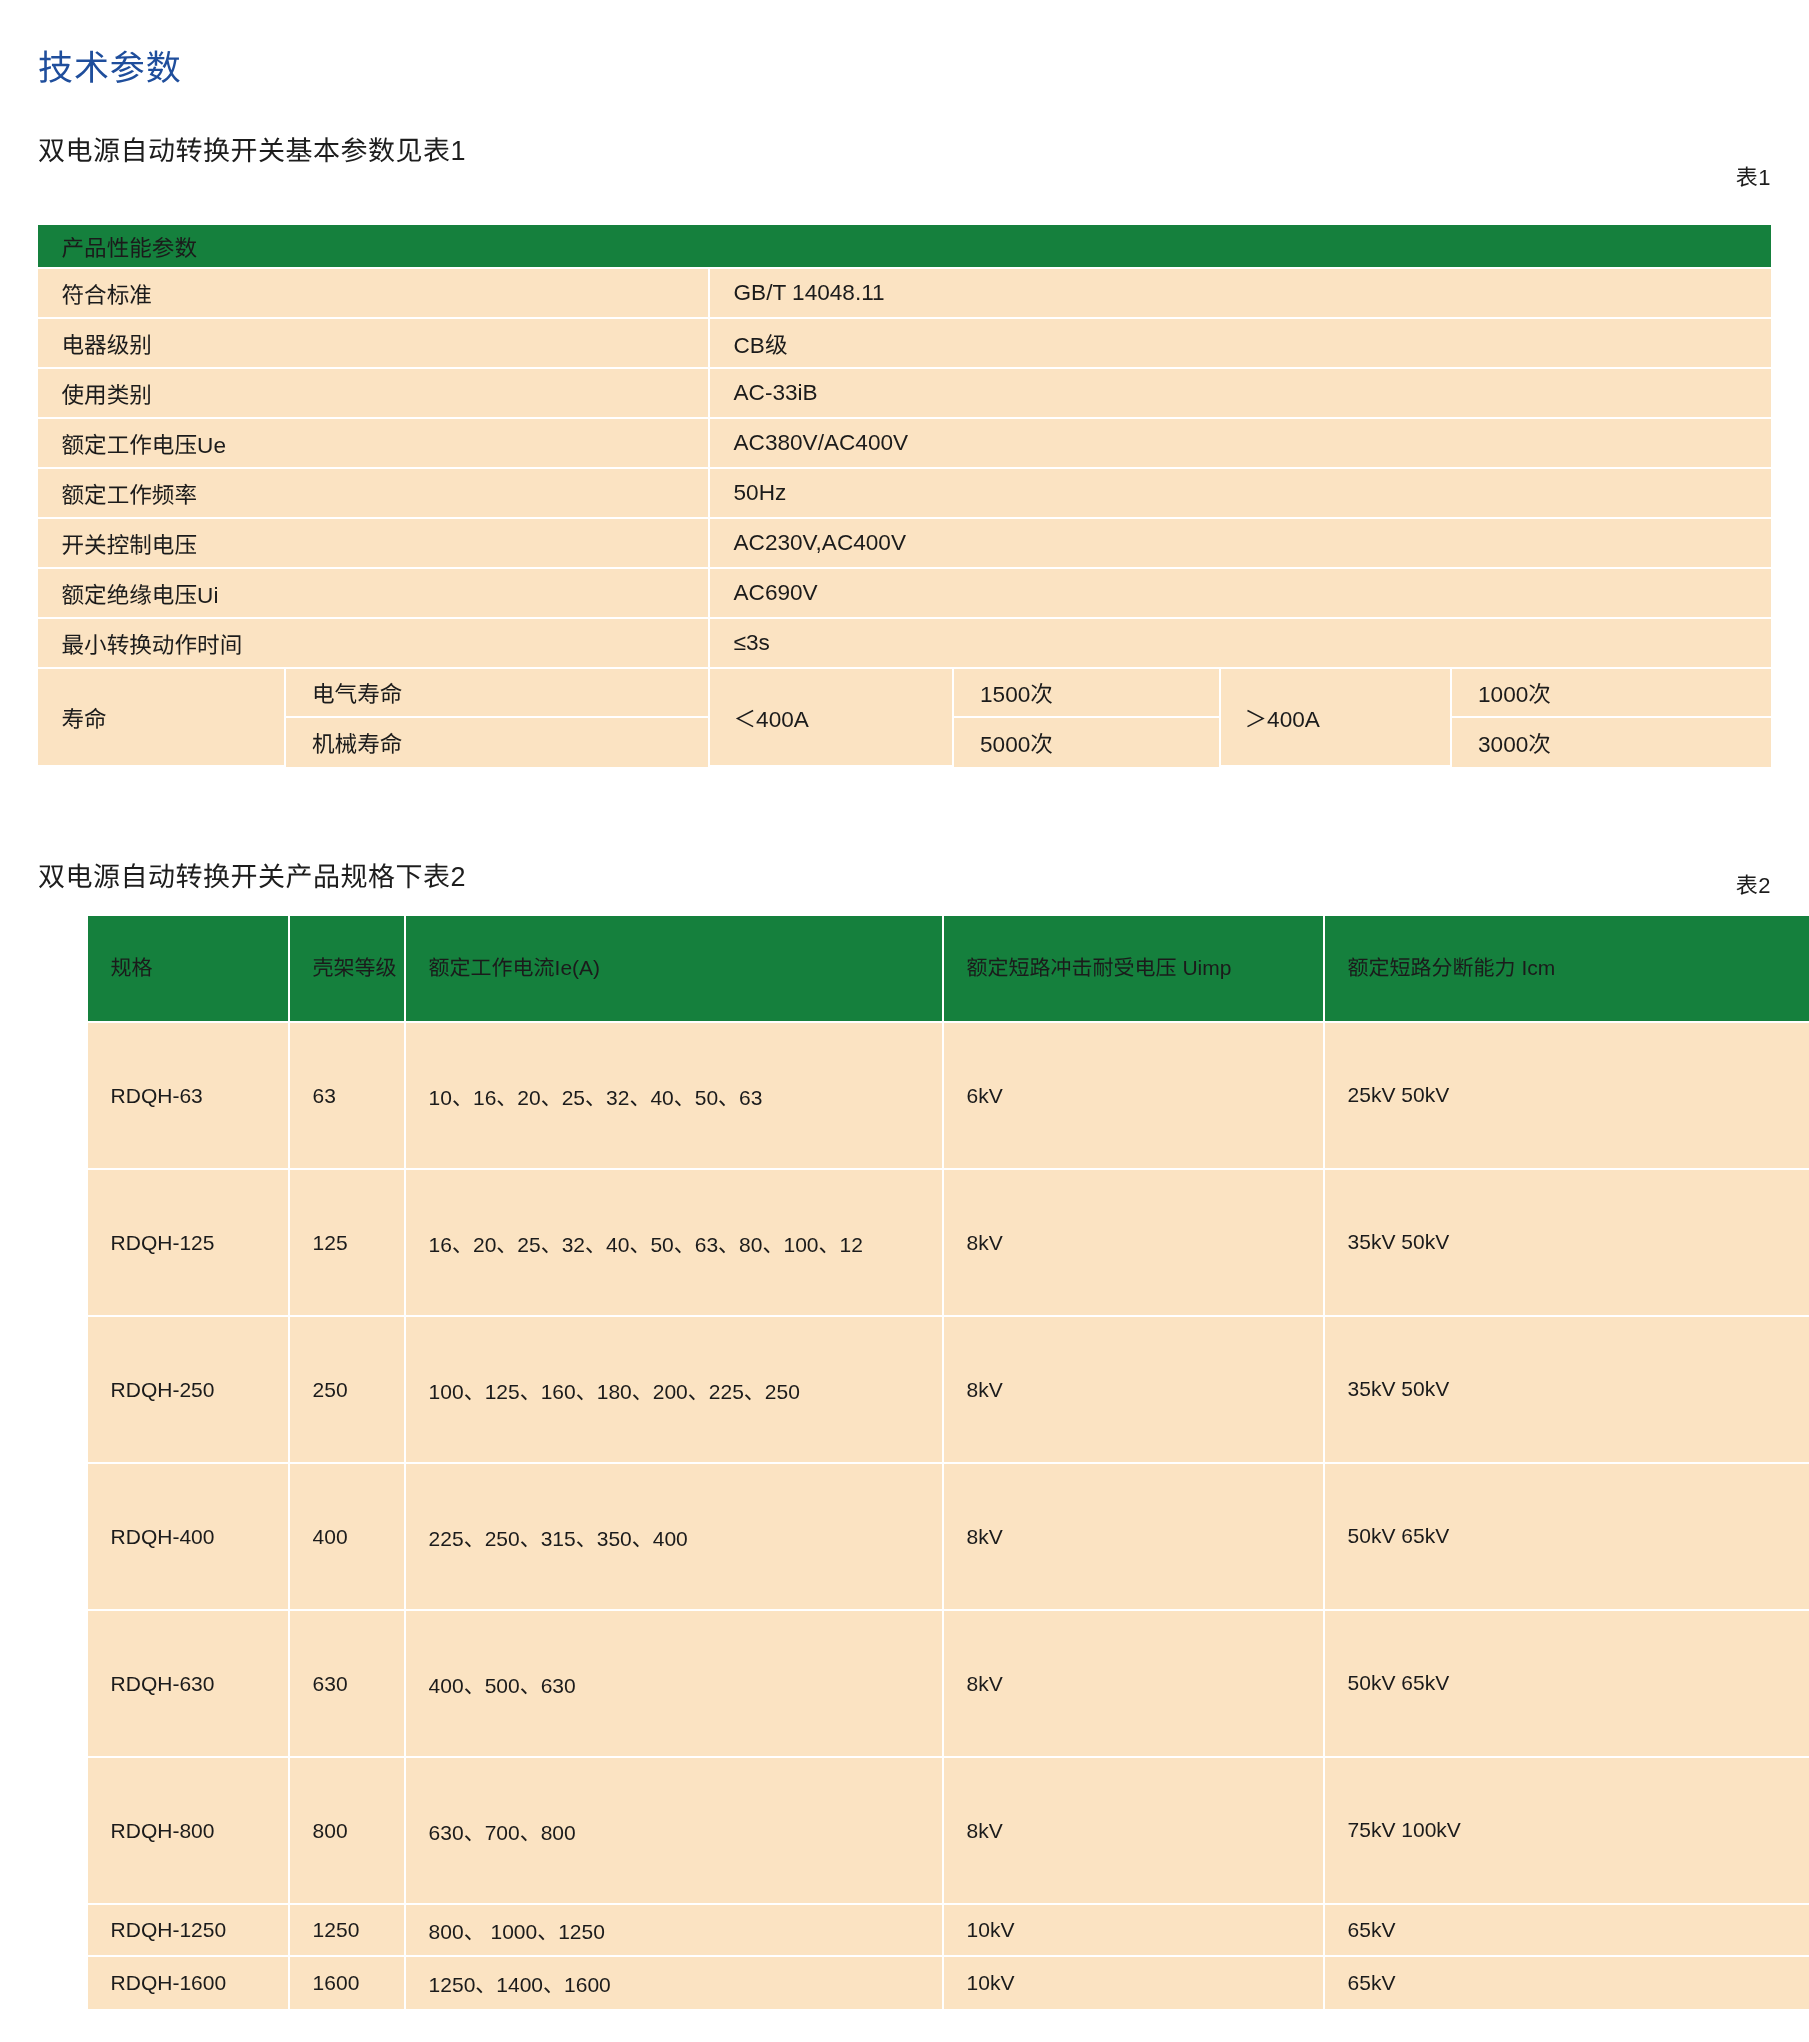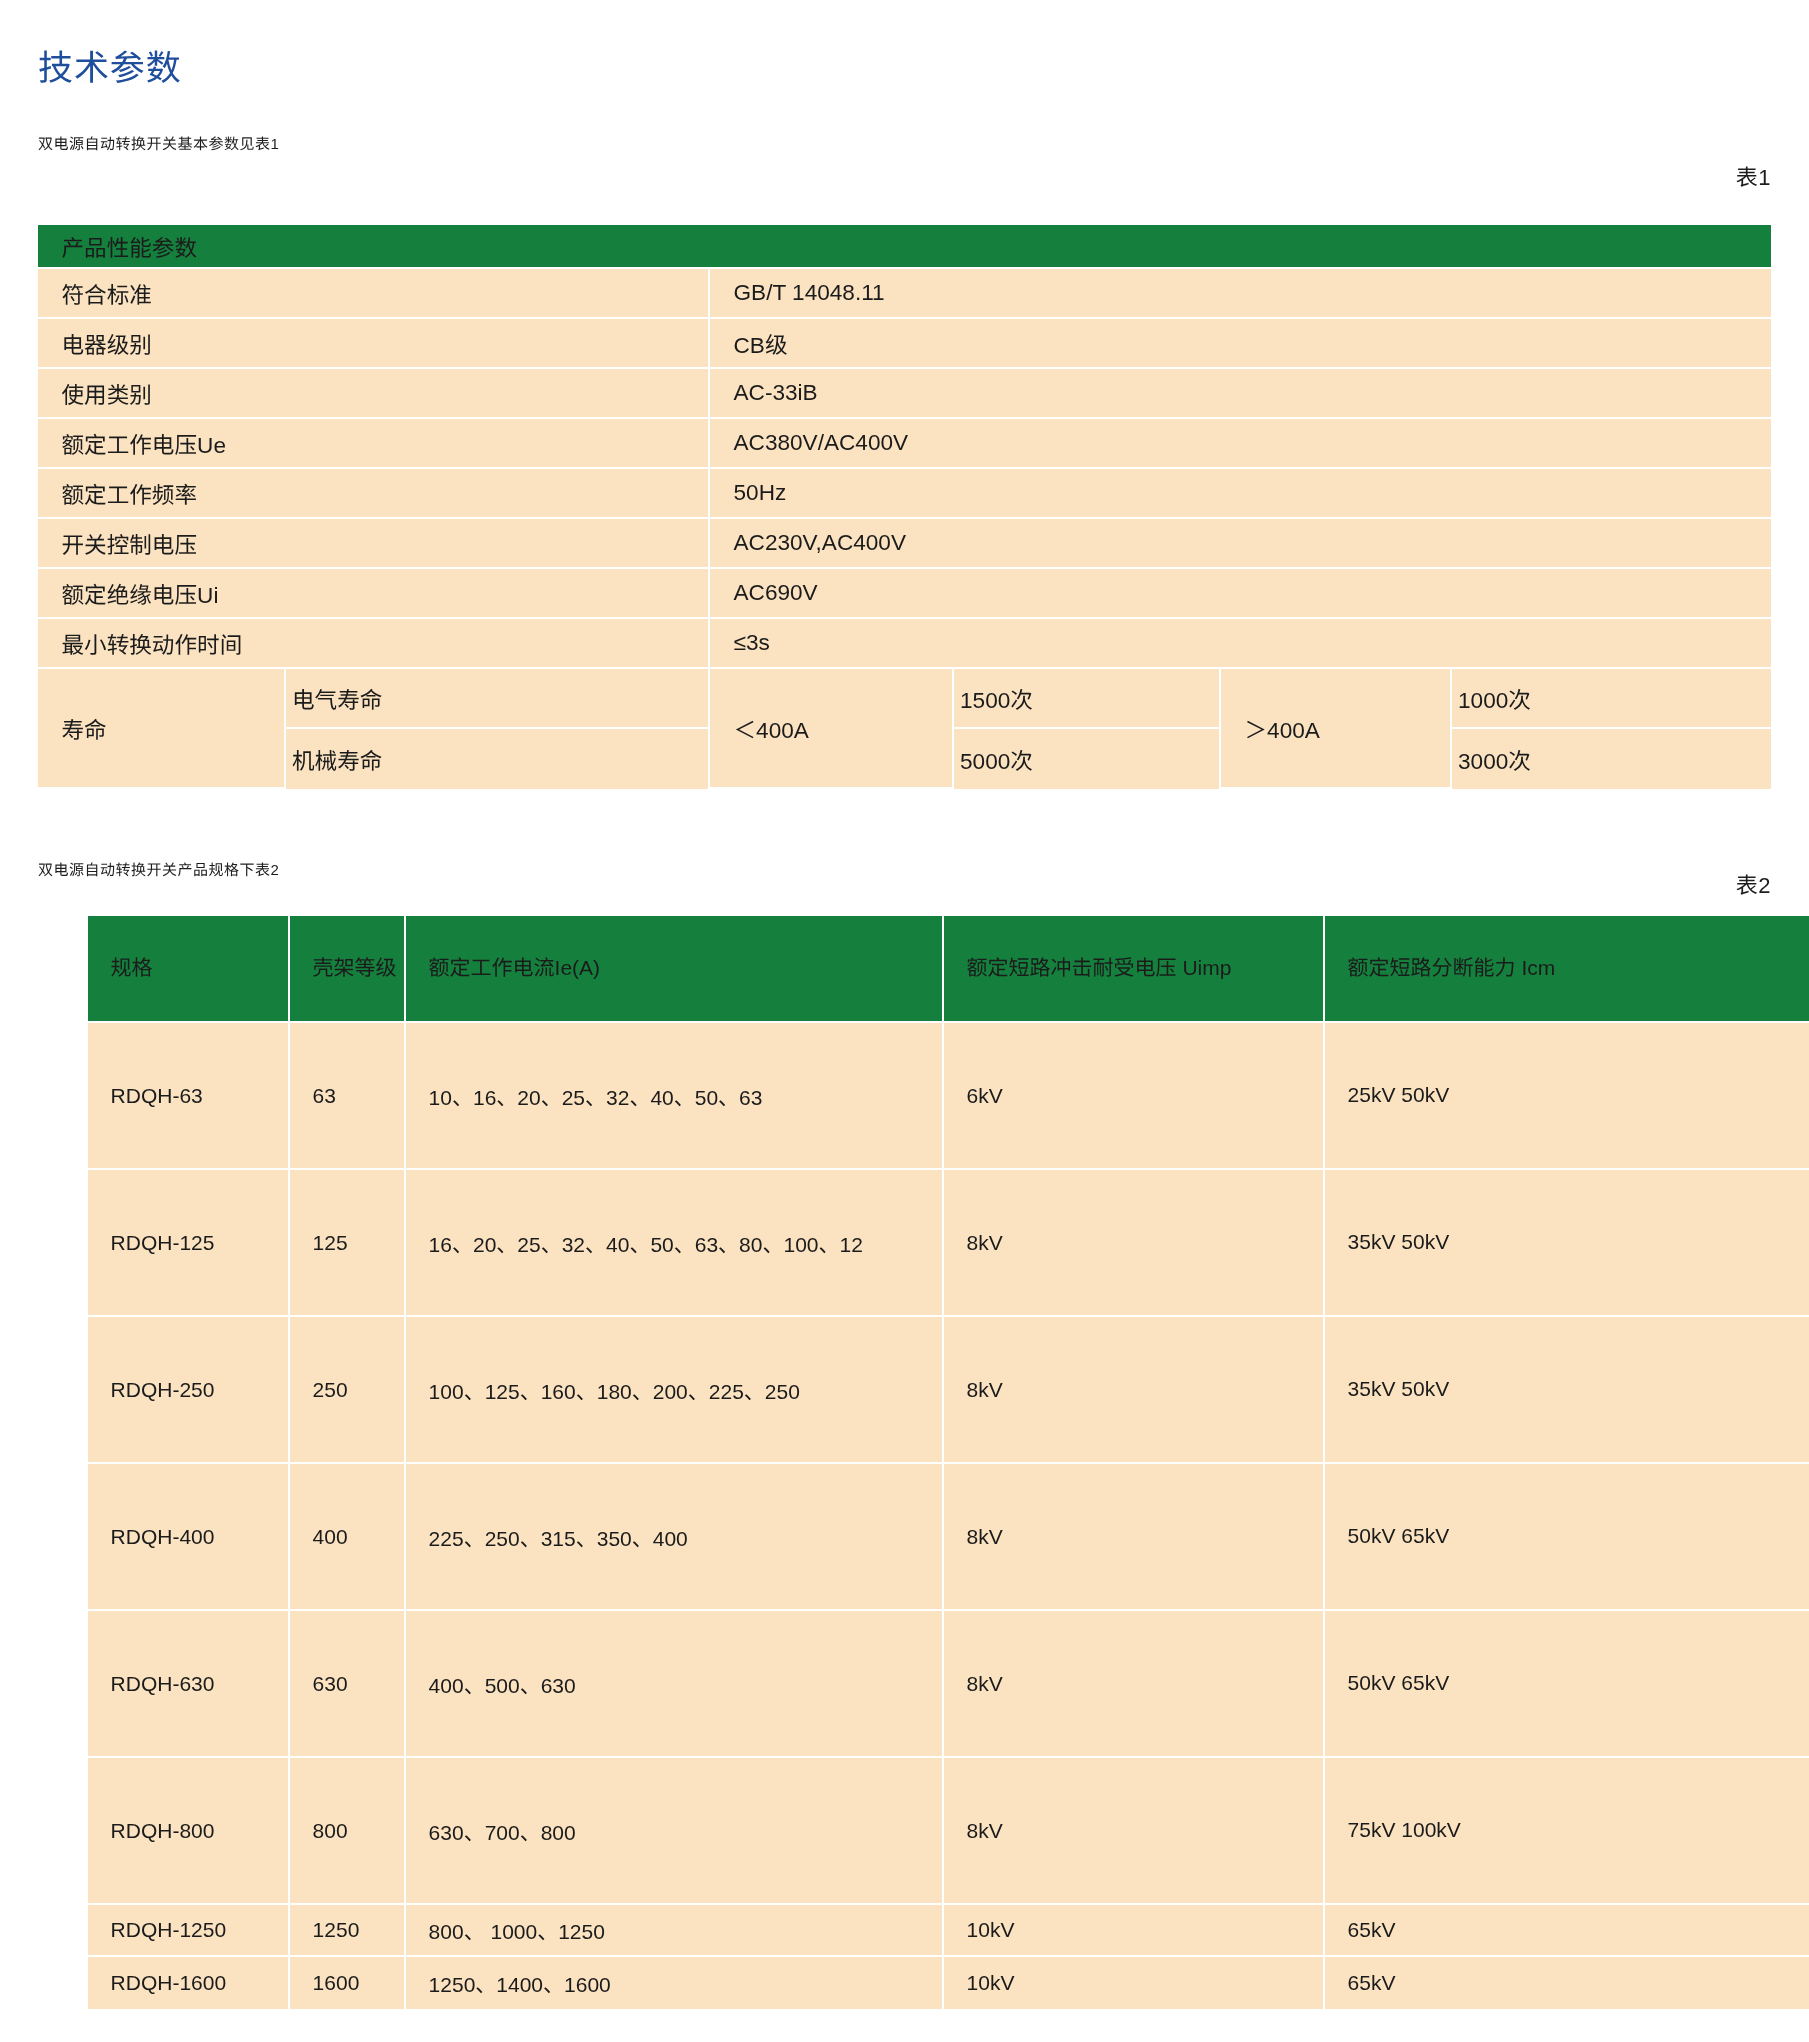--- a/index.html
+++ b/index.html
@@ -30,21 +30,21 @@
     top: 23.5px;
     font-size: 35px;
     font-weight: 500;
     letter-spacing: 0.9px;
     color: #1f4e9c;
     line-height: 1.2;
   }
   .intro {
     position: absolute;
     left: 38px;
-    font-size: 15px;
+    font-size: 27px;
     font-weight: 400;
     color: #1d1d1d;
     letter-spacing: 0.5px;
     line-height: 1.3;
   }
   .intro.intro-1 { top: 134px; }
   .intro.intro-2 { top: 860px; }
 
   .table-label {
     position: absolute;
@@ -83,21 +83,21 @@
   .t1-wrap {
     position: absolute;
     left: 38px;
     top: 225px;
     width: 1733px;
   }
   table.t1 { width: 1733px; font-size: 22.6px; }
   table.t1 td { height: 50px; padding: 0 0 0 23.5px; }
   table.t1 td.hdr { height: 44px; }
   table.t1 td.v { padding-left: 23.5px; }
-  table.t1 td.life-sub { padding-left: 6px; height: 60px; }
+  table.t1 td.life-sub { padding-left: 26px; height: 49px; }
   table.t1 td.mid { text-align: left; }
 
   
   .t2-wrap {
     position: absolute;
     left: 43px;
     top: 916px;
     width: 1728px;
   }
   table.t2 { width: 1728px; font-size: 21px; padding-left: 45px; }

